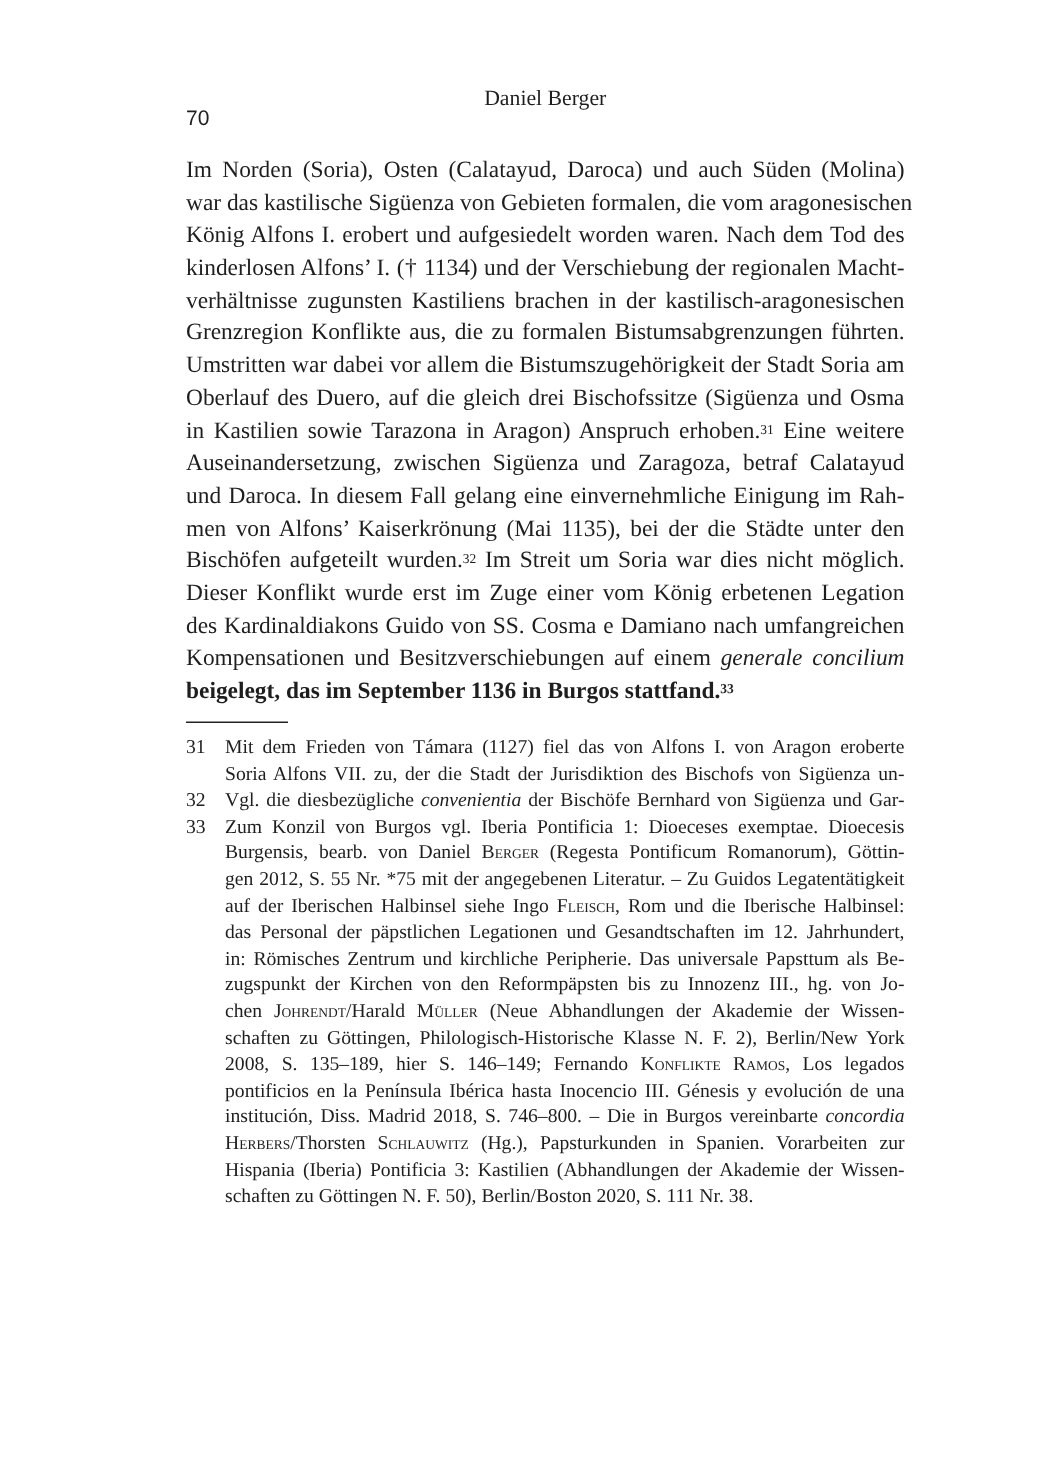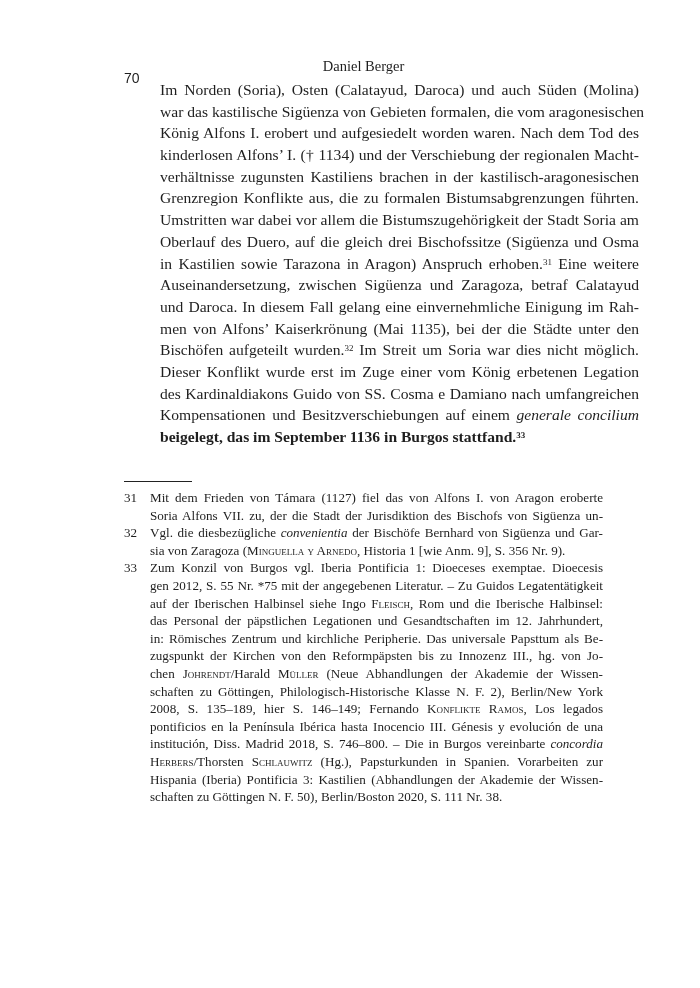--- a/index.html
+++ b/index.html
@@ -1,21 +1,21 @@
 <!DOCTYPE html>
 <html><head>
 <meta charset="utf-8">
 <style>
   html, body { margin:0; padding:0; background:#ffffff; }
   body { width:700px; height:988px; position:relative; overflow:hidden;
          font-family:"Liberation Serif","DejaVu Serif",serif; color:#1e1e1e; }
   .header { position:absolute; top:58px; left:124px; width:479px; height:22px; font-size:14.5px; }
   .pagenum { position:absolute; left:0; top:12px; font-family:"Liberation Sans","DejaVu Sans",sans-serif; font-size:14px; }
   .running { position:absolute; left:0; right:0; top:0; text-align:center; }
-  .main { position:absolute; top:79px; left:124px; width:479px; font-size:15.6px; line-height:21.7px;margin-left:36px; }
+  .main { position:absolute; top:103px; left:124px; width:479px; font-size:15.6px; line-height:21.7px; }
   .main .line { display:block; text-align:justify; text-align-last:justify; white-space:nowrap; height:21.7px; }
   .main .line.last { text-align-last:left;font-weight:bold; }
   sup { font-size:9px; vertical-align:top; position:relative; top:-1px; }
   .rule { position:absolute; top:481px; left:124px; width:68px; border-top:1px solid #222; }
   .notes { position:absolute; top:489px; left:124px; width:479px; font-size:13.1px; line-height:17.6px; }
   .note { position:relative; padding-left:26px; }
   .note .num { position:absolute; left:0; top:0; }
   .note .line { display:block; text-align:justify; text-align-last:justify; white-space:nowrap; height:17.6px; }
   .note .line.last { text-align-last:left; }
   .sc { font-variant:small-caps; }
@@ -53,25 +53,25 @@
 
 <div class="notes">
   <div class="note">
     <span class="num">31</span>
     <span class="line">Mit dem Frieden von Támara (1127) fiel das von Alfons I. von Aragon eroberte</span>
     <span class="line">Soria Alfons VII. zu, der die Stadt der Jurisdiktion des Bischofs von Sigüenza un-</span>
   </div>
   <div class="note">
     <span class="num">32</span>
     <span class="line"><span>Vgl. die diesbezügliche </span><i>convenientia</i><span> der Bischöfe Bernhard von Sigüenza und Gar-</span></span>
-    <span class="line last"><span>sia von Zaragoza (</span><span class="sc">Minguella y Arnedo</span><span>, Historia 1 [wie Anm. 9], S. 356 Nr. 9).</span></span>
   </div>
   <div class="note">
     <span class="num">33</span>
     <span class="line">Zum Konzil von Burgos vgl. Iberia Pontificia 1: Dioeceses exemptae. Dioecesis</span>
+    <span class="line"><span>Burgensis, bearb. von Daniel </span><span class="sc">Berger</span><span> (Regesta Pontificum Romanorum), Göttin-</span></span>
     <span class="line">gen 2012, S. 55 Nr. *75 mit der angegebenen Literatur. – Zu Guidos Legatentätigkeit</span>
     <span class="line"><span>auf der Iberischen Halbinsel siehe Ingo </span><span class="sc">Fleisch</span><span>, Rom und die Iberische Halbinsel:</span></span>
     <span class="line">das Personal der päpstlichen Legationen und Gesandtschaften im 12. Jahrhundert,</span>
     <span class="line">in: Römisches Zentrum und kirchliche Peripherie. Das universale Papsttum als Be-</span>
     <span class="line">zugspunkt der Kirchen von den Reformpäpsten bis zu Innozenz III., hg. von Jo-</span>
     <span class="line"><span>chen </span><span class="sc">Johrendt</span><span>/Harald </span><span class="sc">Müller</span><span> (Neue Abhandlungen der Akademie der Wissen-</span></span>
     <span class="line">schaften zu Göttingen, Philologisch-Historische Klasse N. F. 2), Berlin/New York</span>
     <span class="line"><span>2008, S. 135–189, hier S. 146–149; Fernando </span><span class="sc">Konflikte Ramos</span><span>, Los legados</span></span>
     <span class="line">pontificios en la Península Ibérica hasta Inocencio III. Génesis y evolución de una</span>
     <span class="line"><span>institución, Diss. Madrid 2018, S. 746–800. – Die in Burgos vereinbarte </span><i>concordia</i></span>

